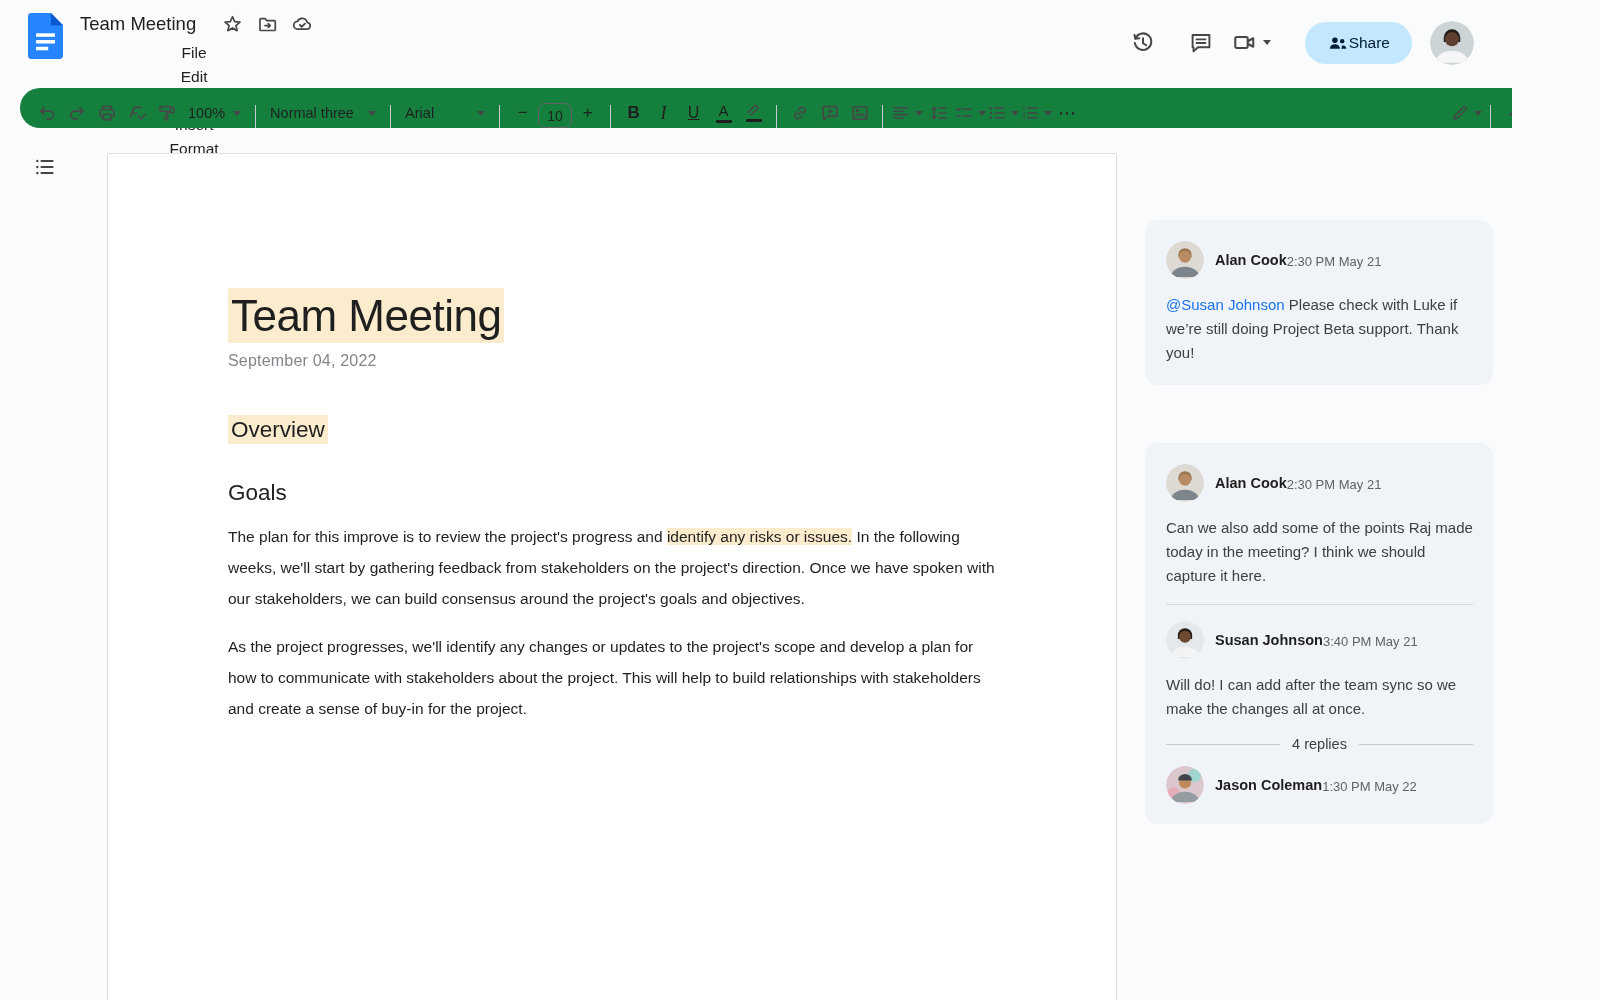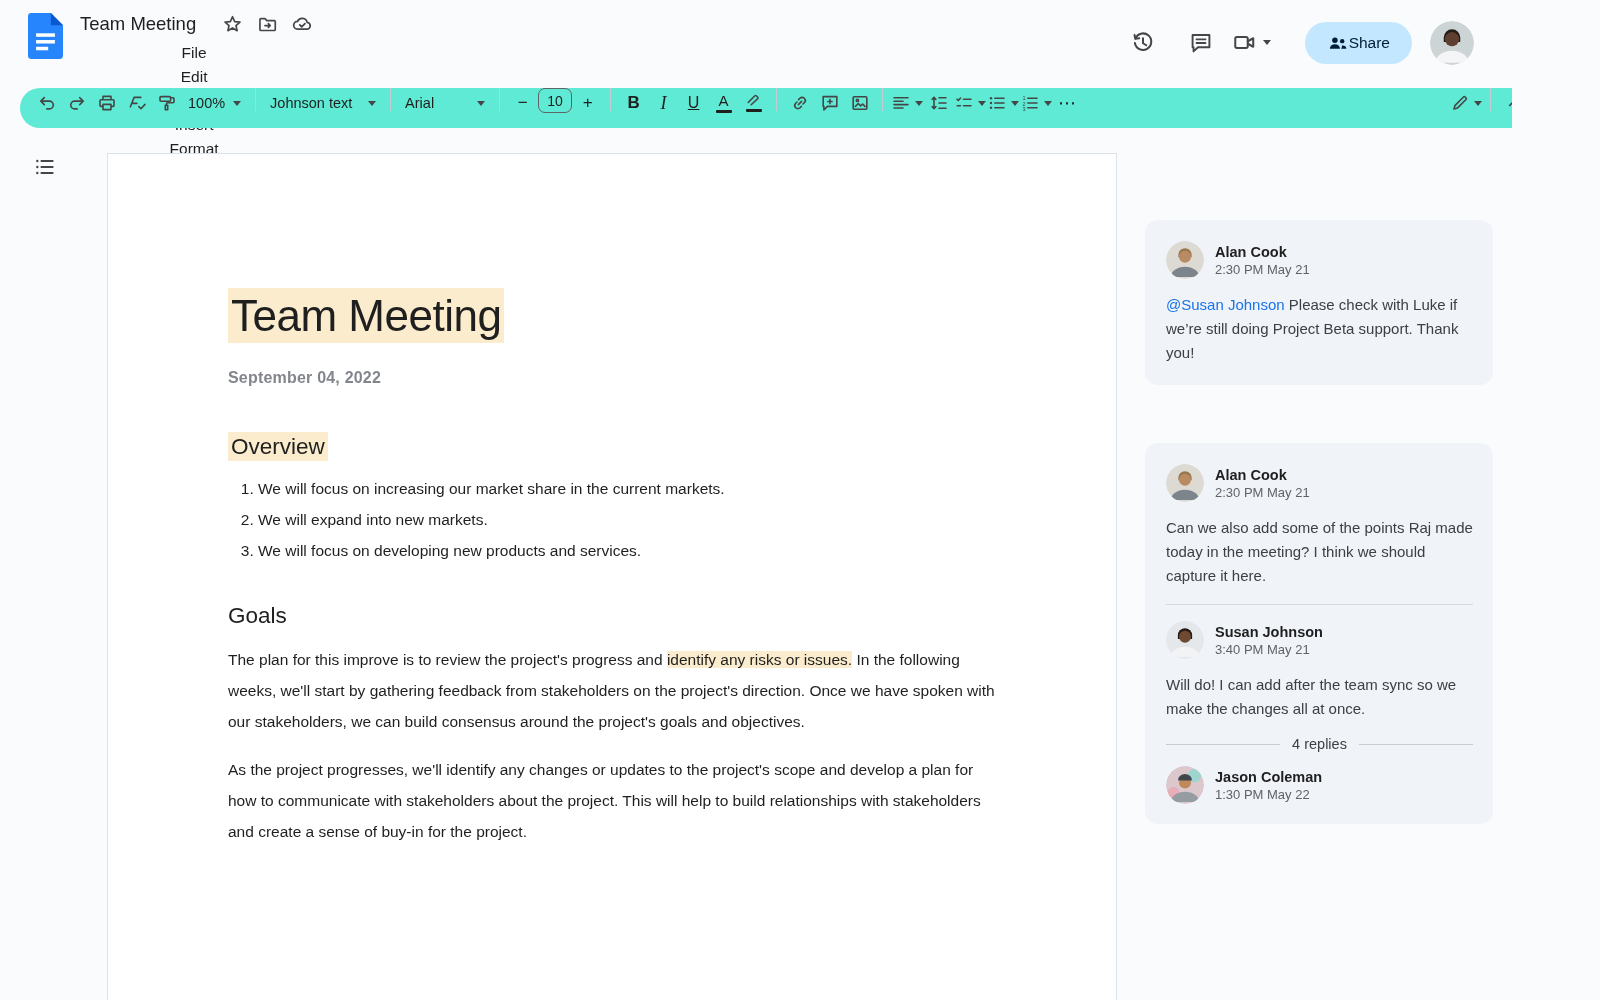--- a/index.html
+++ b/index.html
@@ -24,22 +24,22 @@
   .tr-icbtn { border:none; background:transparent; width:46px; height:46px; display:flex; align-items:center;
            justify-content:center; border-radius:50%; cursor:pointer; }
   .video-group { display:flex; align-items:center; gap:6px; margin:0 10px 0 8px; cursor:pointer; }
   .share-btn { display:flex; align-items:center; gap:0; height:42px; padding:0 22px;
            background:#c2e7ff; color:#001d35; border:none; border-radius:21px;
            font-family:inherit; font-size:15.5px; font-weight:500; cursor:pointer; margin:0 18px 0 24px; }
   .avatar { border-radius:50%; display:block; cursor:pointer; }
   .caret { width:0; height:0; border-left:4.5px solid transparent; border-right:4.5px solid transparent;
            border-top:5px solid #444746; display:inline-block; }
   
-  .toolbar { position:absolute; top:88px; left:20px; width:1520px; height:40px; background:#5eead4;
-           border-radius:21px; display:flex; align-items:flex-start; padding:0 12px; gap:1px; }
+  .toolbar { position:absolute; top:88px; left:20px; width:1520px; height:40px; background:#15803d;
+           border-radius:21px; display:flex; align-items:flex-end; padding:0 12px; gap:1px; }
   .tbtn { border:none; background:transparent; min-width:29px; height:30px; display:flex; align-items:center;
            justify-content:center; border-radius:4px; cursor:pointer; font-family:inherit; color:#1f1f1f; gap:4px; }
   .tsep { width:1px; height:23px; background:#c6cad2; margin:0 7px; flex:none; }
   .tsel { font-size:14.5px; color:#1f1f1f; padding:0 6px; gap:8px; }
   .fsize-box { width:34px; height:25px; border:1.5px solid #5f6368; border-radius:7px; display:flex;
            align-items:center; justify-content:center; font-size:14px; color:#1f1f1f; background:transparent; cursor:text; }
   .fmt-b { font-weight:700; font-size:17px; }
   .fmt-i { font-family:"Liberation Serif", serif; font-style:italic; font-size:18px; }
   .fmt-u { text-decoration:underline; font-size:16px; }
   .stackA { display:flex; flex-direction:column; align-items:center; line-height:1; }
@@ -49,34 +49,34 @@
   
   .outline-btn { position:absolute; left:28px; top:150px; border:none; background:transparent;
            width:34px; height:34px; display:flex; align-items:center; justify-content:center;
            border-radius:50%; cursor:pointer; }
   .page { position:absolute; left:107px; top:153px; width:1010px; height:900px; background:#ffffff;
            border:1px solid #dde1e8; cursor:text; }
   .page-inner { padding:136px 120px 0 120px; }
   .hl { background:#fbeccd; }
   .doc-h-title { font-size:44px; font-weight:400; letter-spacing:-.5px; line-height:1.2; color:#1f1f1f; }
   .doc-h-title .hl { padding:3px 3px; }
-  .doc-date { margin-top:26px; font-size:16px; font-weight:700; color:#82868c; letter-spacing:.2px; }
+  .doc-date { margin-top:9px; font-size:16px; font-weight:400; color:#82868c; letter-spacing:.2px; }
   .doc-h2 { font-size:22.5px; font-weight:500; color:#1f1f1f; }
   .doc-h2 .hl { padding:2px 3px; }
   .h2-overview { margin-top:47px; }
   .h2-goals { margin-top:37px; }
   .doc-p { font-size:15.5px; line-height:31px; color:#1f1f1f; margin-top:15px; }
   .doc-ol { margin:13px 0 0 0; padding-left:30px; font-size:15.5px; line-height:31px; color:#1f1f1f; }
   
   .comment-card { position:absolute; left:1145px; width:348px; background:#f0f4f9; border-radius:13px;
            padding:21px 20px 20px 21px; cursor:pointer; }
   .card-1 { top:220px; }
   .card-2 { top:443px; }
   .c-head { display:flex; align-items:center; gap:11px; }
-  .c-meta { display:flex; flex-direction:column; }
+  .c-meta { display:flex; flex-direction:row; }
   .c-name { font-size:14.5px; font-weight:700; color:#1f1f1f; }
   .c-time { font-size:13px; color:#5f6368; margin-top:2px; }
   .c-body { margin-top:14px; font-size:15px; line-height:24px; color:#3c4043; }
   .mention { color:#1a73e8; text-decoration:none; cursor:pointer; }
   .c-divider { height:1px; background:#d5d9df; margin:16px 0; }
   .replies-row { display:flex; align-items:center; gap:12px; margin:15px 0 14px 0; cursor:pointer; }
   .replies-row .line { flex:1; height:1px; background:#c8ccd2; }
   .replies-label { font-size:14.5px; color:#3c4043; }
   
   .side-btn { position:absolute; left:1547px; top:913px; width:60px; height:60px; border-radius:50%;
@@ -201,21 +201,21 @@
           <path d="M13.6 4.8 H16 A1 1 0 0 1 17 5.8 V8.8 A1 1 0 0 1 16 9.8 H10.5 A1 1 0 0 0 9.5 10.8 V12.2"></path>
           <rect x="8.3" y="12.2" width="2.4" height="4.6"></rect>
         </svg>
     </button>
     <button class="tbtn tsel">
       <span>100%</span>
       <span class="caret"></span>
     </button>
     <span class="tsep"></span>
     <button class="tbtn tsel" style="min-width:118px; justify-content:space-between">
-      <span>Johnson text</span>
+      <span>Normal three</span>
       <span class="caret"></span>
     </button>
     <span class="tsep"></span>
     <button class="tbtn tsel" style="min-width:92px; justify-content:space-between">
       <span>Arial</span>
       <span class="caret"></span>
     </button>
     <span class="tsep"></span>
     <button class="tbtn" style="font-size:17px">−</button>
     <span class="fsize-box">10</span>
@@ -316,25 +316,20 @@
         <path d="M7 5 H16.4 M7 10 H16.4 M7 15 H16.4"></path>
       </svg>
   </button>
 
   <div class="page">
     <div class="page-inner">
       <h1 class="doc-h-title"><span class="hl">Team Meeting</span></h1>
       <p class="doc-date">September 04, 2022</p>
 
       <h2 class="doc-h2 h2-overview"><span class="hl">Overview</span></h2>
-      <ol class="doc-ol">
-        <li>We will focus on increasing our market share in the current markets.</li>
-        <li>We will expand into new markets.</li>
-        <li>We will focus on developing new products and services.</li>
-      </ol>
 
       <h2 class="doc-h2 h2-goals">Goals</h2>
       <p class="doc-p"><span>The plan for this improve is to review the project's progress and </span><span class="hl">identify any risks or issues.</span><span> In the following weeks, we'll start by gathering feedback from stakeholders on the project's direction. Once we have spoken with our stakeholders, we can build consensus around the project's goals and objectives.</span></p>
       <p class="doc-p" style="margin-top:17px">As the project progresses, we'll identify any changes or updates to the project's scope and develop a plan for how to communicate with stakeholders about the project. This will help to build relationships with stakeholders and create a sense of buy-in for the project.</p>
     </div>
   </div>
 
   <div class="comment-card card-1">
     <div class="c-head">
       <svg class="avatar" width="38" height="38" viewBox="0 0 40 40">

